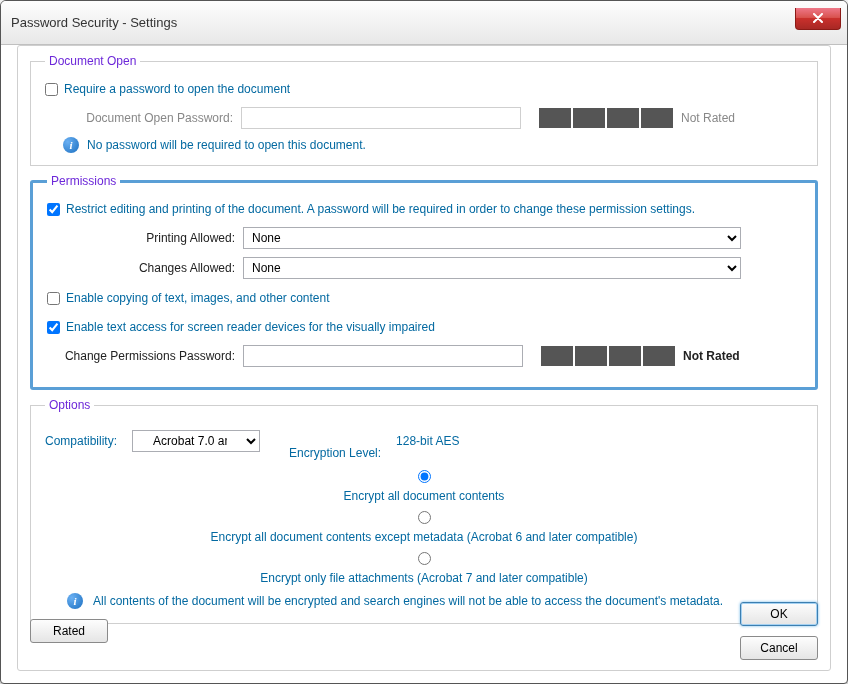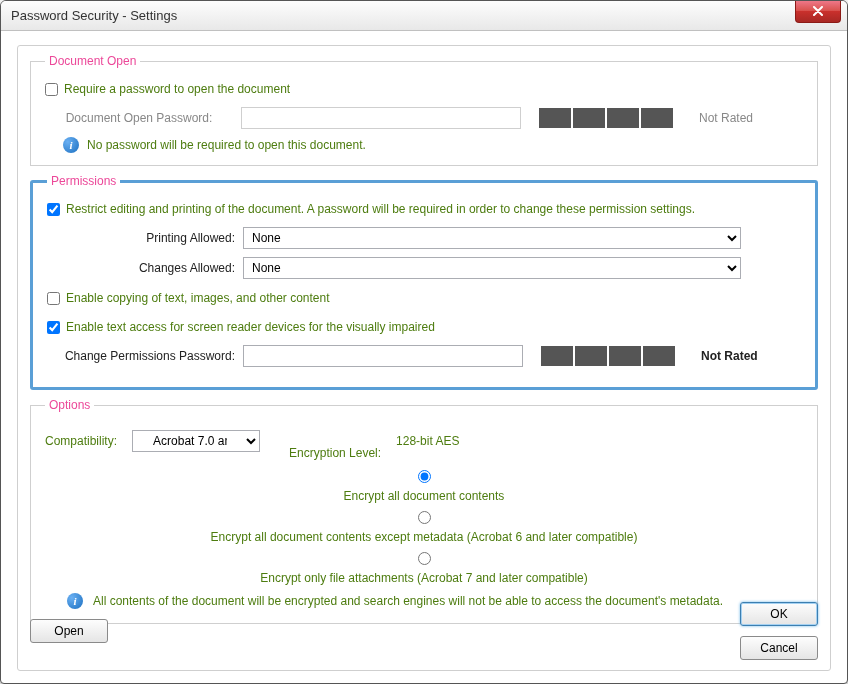--- a/index.html
+++ b/index.html
@@ -7,21 +7,21 @@
     .window {
       width: 848px; height: 684px;
       background: #fff;
       border: 1px solid #555;
       box-shadow: 0 3px 10px rgba(0,0,0,0.4);
       position: relative;
       border-radius: 6px 6px 4px 4px;
       overflow: hidden;
     }
     .titlebar {
-      height: 30px;
+      height: 44px;
       background: linear-gradient(to bottom, #fdfdfd, #e8e8e8);
       border-bottom: 1px solid #c0c0c0;
       display: flex; align-items: center; justify-content: space-between;
       padding: 0 0 0 10px;
     }
     .titlebar-title { color: #333; font-size: 13px; }
     .close-btn {
       width: 46px; height: 22px;
       background: linear-gradient(to bottom, #e78 0%, #d9534f 45%, #c9302c 50%, #a82824 100%);
       border: 1px solid #8b1a16;
@@ -44,49 +44,49 @@
       position: relative;
       padding-bottom: 52px;
     }
     fieldset {
       border: 1px solid #cfcfcf;
       margin: 8px 12px 0 12px;
       padding: 10px 14px 12px 14px;
       position: relative;
     }
     fieldset legend {
-      padding: 0 4px; color: #ec4899; font-size: 12px;
+      padding: 0 4px; color: #6d28d9; font-size: 12px;
     }
     .perm-highlight {
       border: 3px solid #5a9fd6;
       border-radius: 3px;
     }
     .row { display: flex; align-items: center; margin-bottom: 7px; min-height: 22px; }
     .row:last-child { margin-bottom: 0; }
     .cb { width: 13px; height: 13px; margin-right: 6px; flex-shrink: 0; }
-    .label { color: #4d7c0f; }
+    .label { color: #0369a1; }
     .indent-info { margin-left: 18px; display:flex; align-items:center; gap:8px; margin-top:4px;}
     .info-icon {
       width:16px; height:16px; border-radius:50%;
       background: radial-gradient(circle at 30% 30%, #6ab0f3, #1b6fc0);
       display:flex; align-items:center; justify-content:center;
       color:#fff; font-weight:bold; font-style: italic; font-family: Georgia, serif;
       font-size:11px; flex-shrink:0;
     }
     .form-row { display:flex; align-items:center; margin-bottom:8px; }
     .form-label { width: 196px; text-align: right; padding-right: 8px; color:#222;}
-    .form-label.disabled { color:#888;text-align:center; }
+    .form-label.disabled { color:#888; }
     .pw-input {
       width: 280px; height: 22px; border: 1px solid #abadb3; padding: 2px 4px;
       background:#fff;
     }
     .pw-input:disabled { background:#fff; color:#888; border-color:#cfcfcf;}
     .strength-boxes { display:flex; gap:2px; margin-left:18px; }
     .strength-box { width:32px; height:20px; background:#555; }
-    .strength-text { margin-left:26px; color:#222; font-weight:bold; }
+    .strength-text { margin-left:8px; color:#222; font-weight:bold; }
     .strength-text.disabled { color:#888; font-weight: normal;}
     .select-wide {
       flex:1; height:22px; border:1px solid #abadb3; background:#fff;
       padding: 0 4px; max-width: 498px;
     }
     .select-small {
       width:128px; height:22px; border:1px solid #abadb3; background:#fff; padding:0 16px;text-align:right;
     }
     .options-row { display:flex; align-items:center; gap:15px; margin-bottom:10px;}
     .radio-row { display:flex; align-items:center; margin-bottom:8px; gap:6px;flex-direction:column;}
@@ -210,21 +210,21 @@
           <input type="radio" name="enc" style="">
           <span class="label">Encrypt only file attachments (Acrobat 7 and later compatible)</span>
         </div>
         <div class="opt-info">
           <div class="info-icon">i</div>
           <span class="label">All contents of the document will be encrypted and search engines will not be able to access the document's metadata.</span>
         </div>
       </fieldset>
 
       <div class="btnbar">
-        <button class="btn">Open</button>
+        <button class="btn">Rated</button>
         <div class="spacer"></div>
         <div class="right-btns">
           <button class="btn default">OK</button>
           <button class="btn">Cancel</button>
         </div>
       </div>
 
     </div>
   </div>
 </div>

